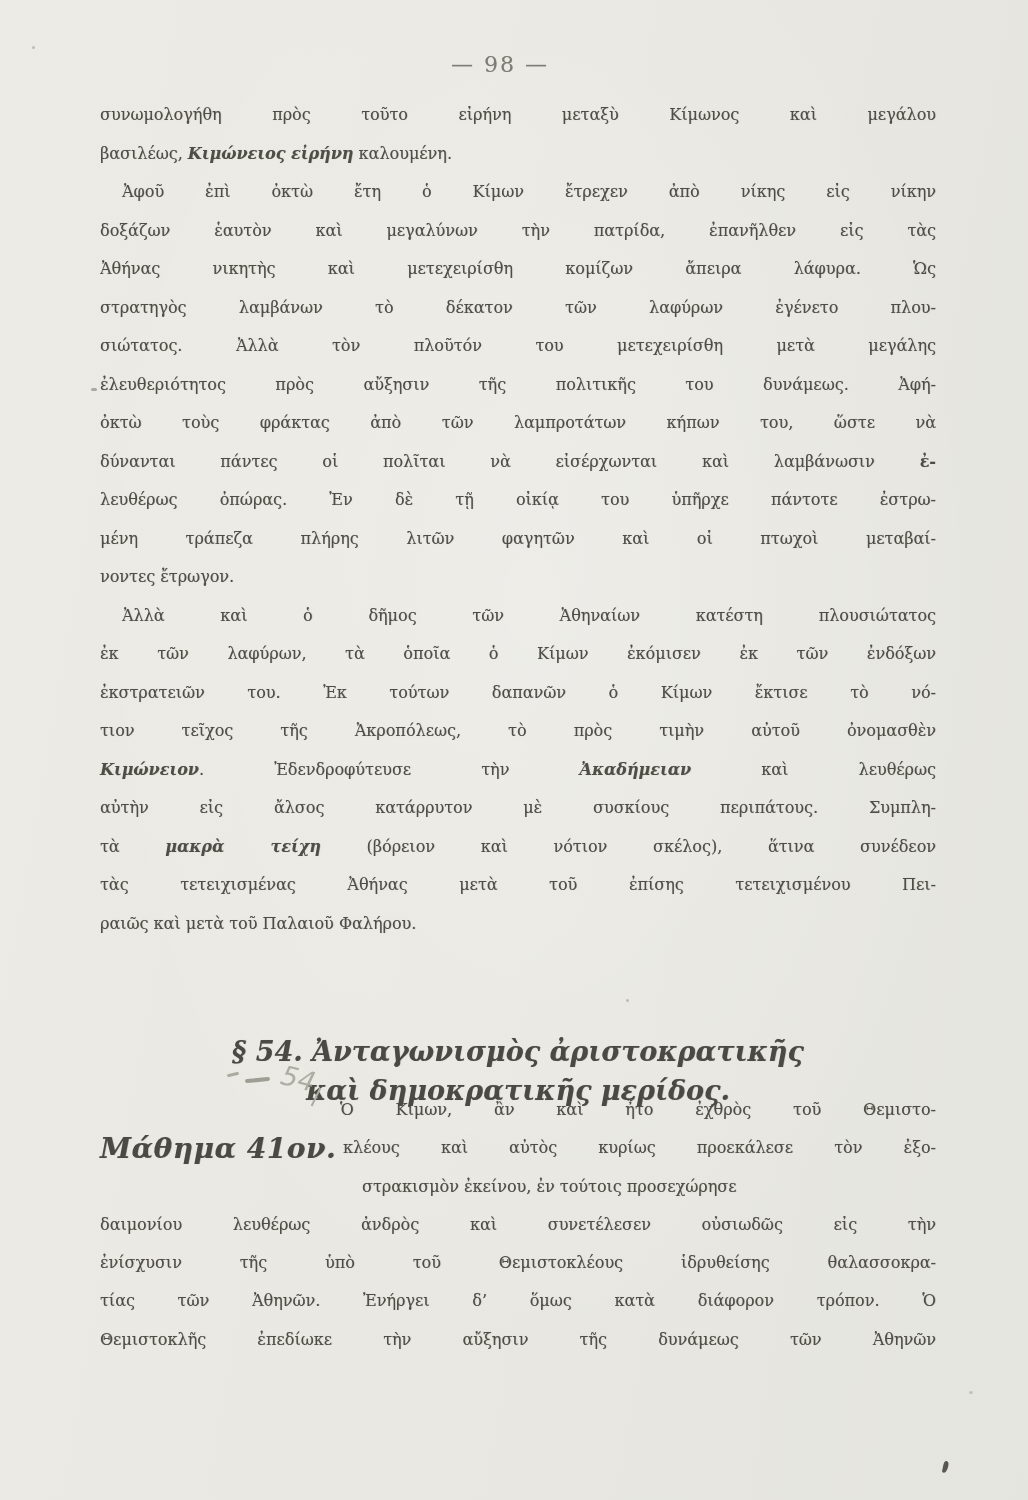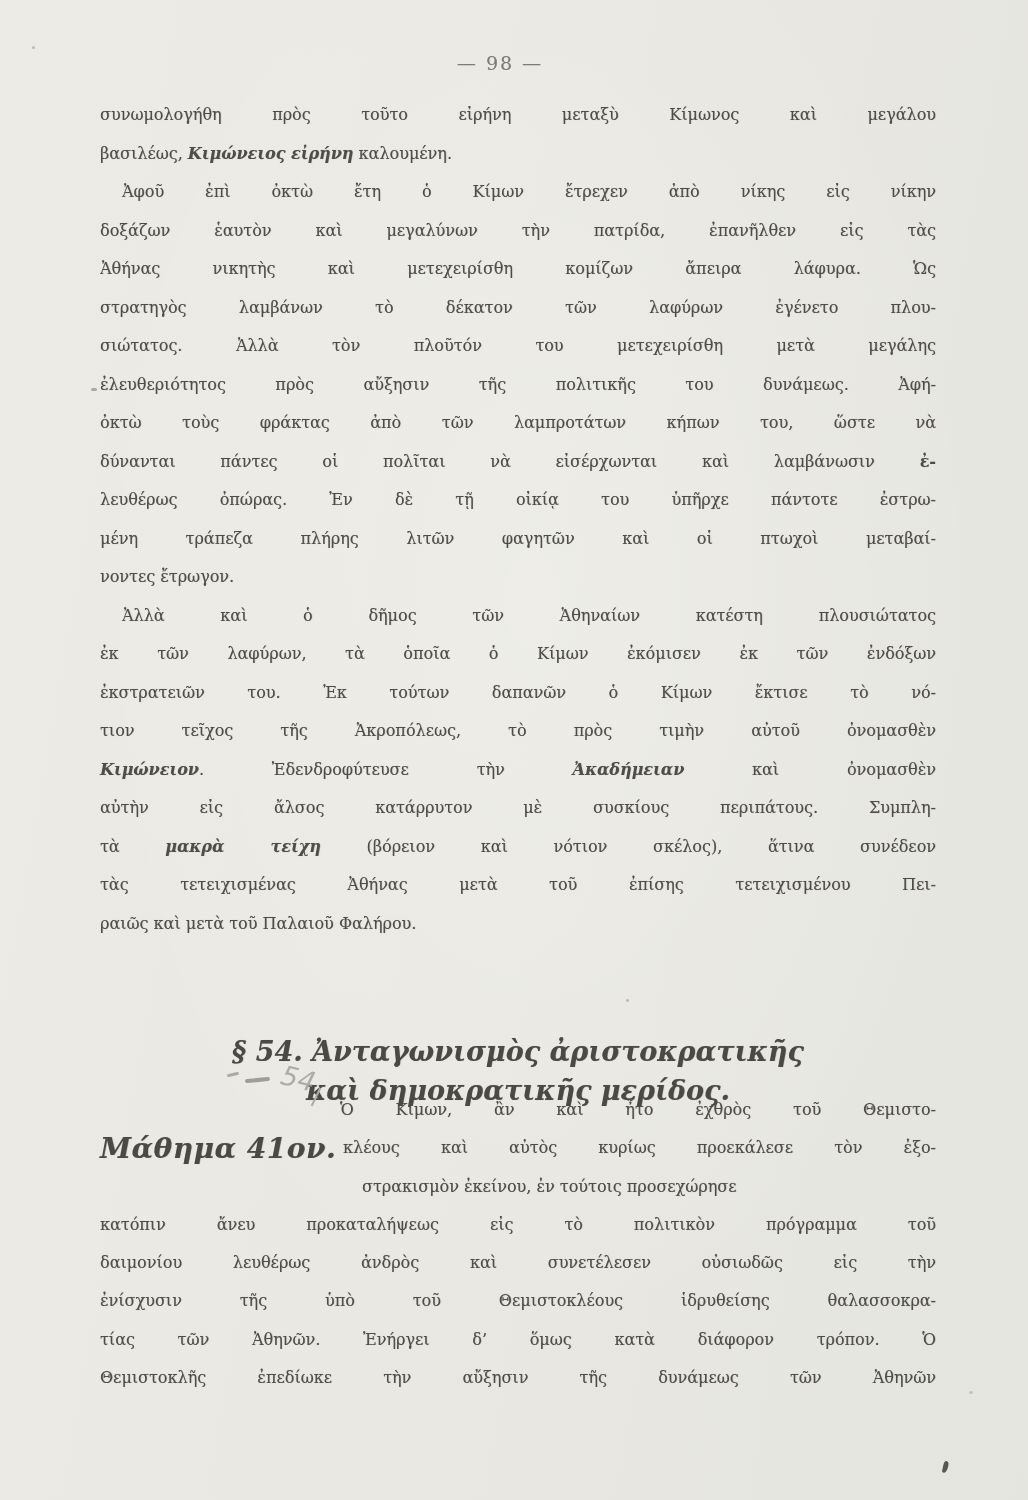--- a/index.html
+++ b/index.html
@@ -12,21 +12,21 @@
   .page {
     position: absolute; left: 0; top: 0; width: 1028px; height: 1500px;
     background:
       radial-gradient(ellipse at 52% 40%, rgba(255,255,255,0.22), rgba(255,255,255,0) 62%),
       linear-gradient(100deg, #ecebe5 0%, #e9e8e2 45%, #e5e5df 100%);
     font-family: "DejaVu Serif", "Liberation Serif", serif;
     color: #4e4d46;
   }
   .pagenum {
     position: absolute; top: 52px; left: 0; width: 1000px;
-    text-align: center; font-size: 19px; color: #7d7d75;
+    text-align: center; font-size: 22px; color: #7d7d75;
     letter-spacing: 2px;
     text-shadow: 0.3px 0.3px 0.6px rgba(100,100,92,0.35);
   }
   .body-text { position: absolute; left: 100px; top: 96px; width: 836px; }
   .tline {
     height: 38.5px; line-height: 38.5px; font-size: 16px;
     text-align: justify; text-align-last: justify;
     text-shadow: 0.4px 0.4px 0.7px rgba(66,64,58,0.35);
     white-space: pre-wrap;
   }
@@ -91,21 +91,21 @@
       <div class="tline"><span>ἐλευθεριότητος πρὸς αὔξησιν τῆς πολιτικῆς του δυνάμεως. Ἀφή-</span></div>
       <div class="tline"><span>ὀκτὼ τοὺς φράκτας ἀπὸ τῶν λαμπροτάτων κήπων του, ὥστε νὰ</span></div>
       <div class="tline"><span>δύνανται πάντες οἱ πολῖται νὰ εἰσέρχωνται καὶ λαμβάνωσιν </span><span class="strong">ἐ-</span></div>
       <div class="tline"><span>λευθέρως ὀπώρας. Ἐν δὲ τῇ οἰκίᾳ του ὑπῆρχε πάντοτε ἐστρω-</span></div>
       <div class="tline"><span>μένη τράπεζα πλήρης λιτῶν φαγητῶν καὶ οἱ πτωχοὶ μεταβαί-</span></div>
       <div class="tline last"><span>νοντες ἔτρωγον.</span></div>
       <div class="tline L-indent"><span>Ἀλλὰ καὶ ὁ δῆμος τῶν Ἀθηναίων κατέστη πλουσιώτατος</span></div>
       <div class="tline"><span>ἐκ τῶν λαφύρων, τὰ ὁποῖα ὁ Κίμων ἐκόμισεν ἐκ τῶν ἐνδόξων</span></div>
       <div class="tline"><span>ἐκστρατειῶν του. Ἐκ τούτων δαπανῶν ὁ Κίμων ἔκτισε τὸ νό-</span></div>
       <div class="tline"><span>τιον τεῖχος τῆς Ἀκροπόλεως, τὸ πρὸς τιμὴν αὐτοῦ ὀνομασθὲν</span></div>
-      <div class="tline"><span class="term">Κιμώνειον</span><span>. Ἐδενδροφύτευσε τὴν </span><span class="term">Ἀκαδήμειαν</span><span> καὶ ὀνομασθὲν</span></div>
+      <div class="tline"><span class="term">Κιμώνειον</span><span>. Ἐδενδροφύτευσε τὴν </span><span class="term">Ἀκαδήμειαν</span><span> καὶ λευθέρως</span></div>
       <div class="tline"><span>αὐτὴν εἰς ἄλσος κατάρρυτον μὲ συσκίους περιπάτους. Συμπλη-</span></div>
       <div class="tline"><span>τὰ </span><span class="term">μακρὰ τείχη</span><span> (βόρειον καὶ νότιον σκέλος), ἅτινα συνέδεον</span></div>
       <div class="tline"><span>τὰς τετειχισμένας Ἀθήνας μετὰ τοῦ ἐπίσης τετειχισμένου Πει-</span></div>
       <div class="tline last"><span>ραιῶς καὶ μετὰ τοῦ Παλαιοῦ Φαλήρου.</span></div>
     </div>
 
   <div class="heading">
     <div>§ 54. Ἀνταγωνισμὸς ἀριστοκρατικῆς</div>
     <div>καὶ δημοκρατικῆς μερίδος.</div>
   </div>
@@ -115,21 +115,20 @@
     <div class="d2"></div>
     <span class="num">54</span>
     <div class="sl"></div>
   </div>
 
   <div class="lesson" id="lessonText">
     <span class="margin-note">Μάθημα 41ον.</span>
   <div class="tline L-hangA"><span>Ὁ Κίμων, ἂν καὶ ἦτο ἐχθρὸς τοῦ Θεμιστο-</span></div>
       <div class="tline L-hangB"><span>κλέους καὶ αὐτὸς κυρίως προεκάλεσε τὸν ἐξο-</span></div>
       <div class="tline last L-hangC"><span>στρακισμὸν ἐκείνου, ἐν τούτοις προσεχώρησε</span></div>
-      <div class="tline"><span>κατόπιν ἄνευ προκαταλήψεως εἰς τὸ πολιτικὸν πρόγραμμα τοῦ</span></div>
       <div class="tline"><span>δαιμονίου λευθέρως ἀνδρὸς καὶ συνετέλεσεν οὐσιωδῶς εἰς τὴν</span></div>
       <div class="tline"><span>ἐνίσχυσιν τῆς ὑπὸ τοῦ Θεμιστοκλέους ἱδρυθείσης θαλασσοκρα-</span></div>
       <div class="tline"><span>τίας τῶν Ἀθηνῶν. Ἐνήργει δ’ ὅμως κατὰ διάφορον τρόπον. Ὁ</span></div>
       <div class="tline"><span>Θεμιστοκλῆς ἐπεδίωκε τὴν αὔξησιν τῆς δυνάμεως τῶν Ἀθηνῶν</span></div>
     </div>
 
   <div class="speck" id="sp1"></div>
   <div class="speck" id="sp2"></div>
   <div class="speck" id="sp3"></div>
   <div class="speck" id="sp4"></div>

